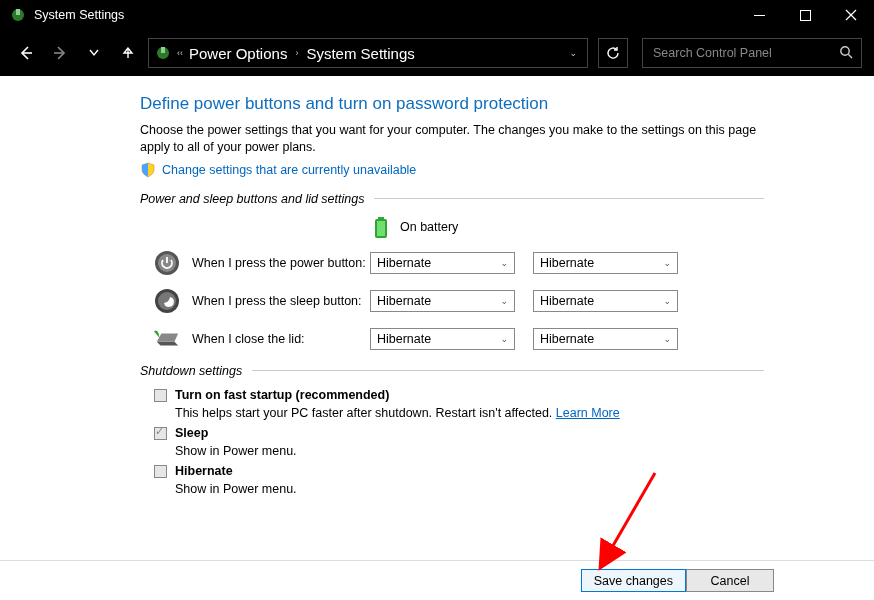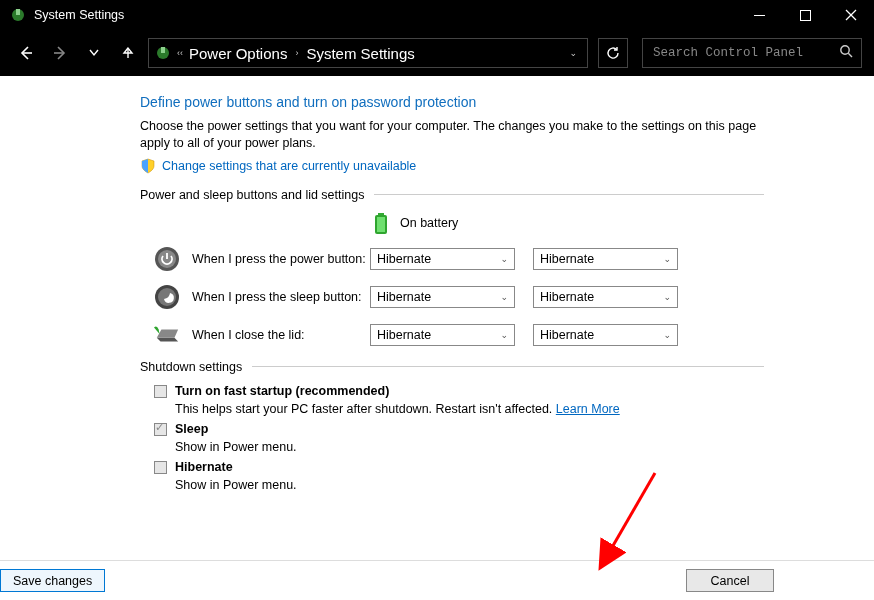--- a/index.html
+++ b/index.html
@@ -75,60 +75,59 @@
   }
   .search-box {
     display:flex;align-items:center;
     border:1px solid #444;
     background:#000;
     height:30px;
     width:220px;
     margin-left:8px;
     padding:0 8px;
     color:#888;
-    font-family:Liberation Mono, monospace;
   }
   .search-input {
     flex:1; background:transparent;border:none;outline:none;color:#fff;
     font-size:12.5px;font-family:inherit;
   }
   .search-input::placeholder{color:#888;}
   .search-icon{font-size:12px;color:#ccc;}
 
   
   .content-wrap {
     position:absolute;
     top:76px; left:0; right:0; bottom:40px;
     overflow-y:auto;
     background:#fff;
   }
   .content {
     padding: 18px 110px 4px 140px;
   }
   .page-heading {
     color:#106EBE;
-    font-size:14px;
+    font-size:17px;
     font-weight:400;
     margin-bottom:8px;
   }
   .page-desc {
     color:#000;
     margin-bottom:6px;
     line-height:1.35;
   }
   .change-link-row{
     display:flex;align-items:center;gap:6px;margin-bottom:14px;
   }
   .shield-icon{width:16px;height:16px;}
   .change-link{ color:#0067C0; text-decoration:none; font-size:12.5px;}
 
   .section-header {
     display:flex;align-items:center;gap:10px;margin-bottom:10px;
   }
-  .section-header .section-label{ color:#000;}
+  .section-header .section-label{ color:#000;font-style:italic;}
   .section-header .hr { flex:1;height:1px;background:#ccc;}
 
   .col-head-row{
     display:flex; margin-left:232px; margin-bottom:12px; gap:50px;flex-direction:column;
   }
   .col-head { display:flex;align-items:center;gap:8px; width:145px;}
   .col-head-icon{width:20px;height:22px;}
 
   .setting-row {
     display:flex;align-items:center;margin-bottom:12px;
@@ -158,22 +157,22 @@
     content:"✓";position:absolute;top:-3px;left:0;font-size:11px;color:#888;
   }
   .sd-label{ font-weight:700; color:#000000;}
   .sd-sub{ margin-left:35px; color:#000; margin-bottom:6px;}
   .learn-link{color:#0067C0;text-decoration:underline;}
 
   
   .footer {
     position:absolute;bottom:0;left:0;right:0;height:40px;
     border-top:1px solid #ddd;background:#fff;
-    display:flex;align-items:center;justify-content:space-between;
-    padding-right:100px;gap:14px;
+    display:flex;align-items:center;justify-content:flex-end;
+    padding-right:100px;
   }
   .btn {
     height:23px;min-width:88px;border:1px solid #888;
     background:#e8e8e8;font-size:12.5px;font-family:inherit;
     display:flex;align-items:center;justify-content:center;
     padding:0 12px;
   }
   .btn.primary{ border:1.5px solid #0078D4; background:#eef6fd;}
 
   

